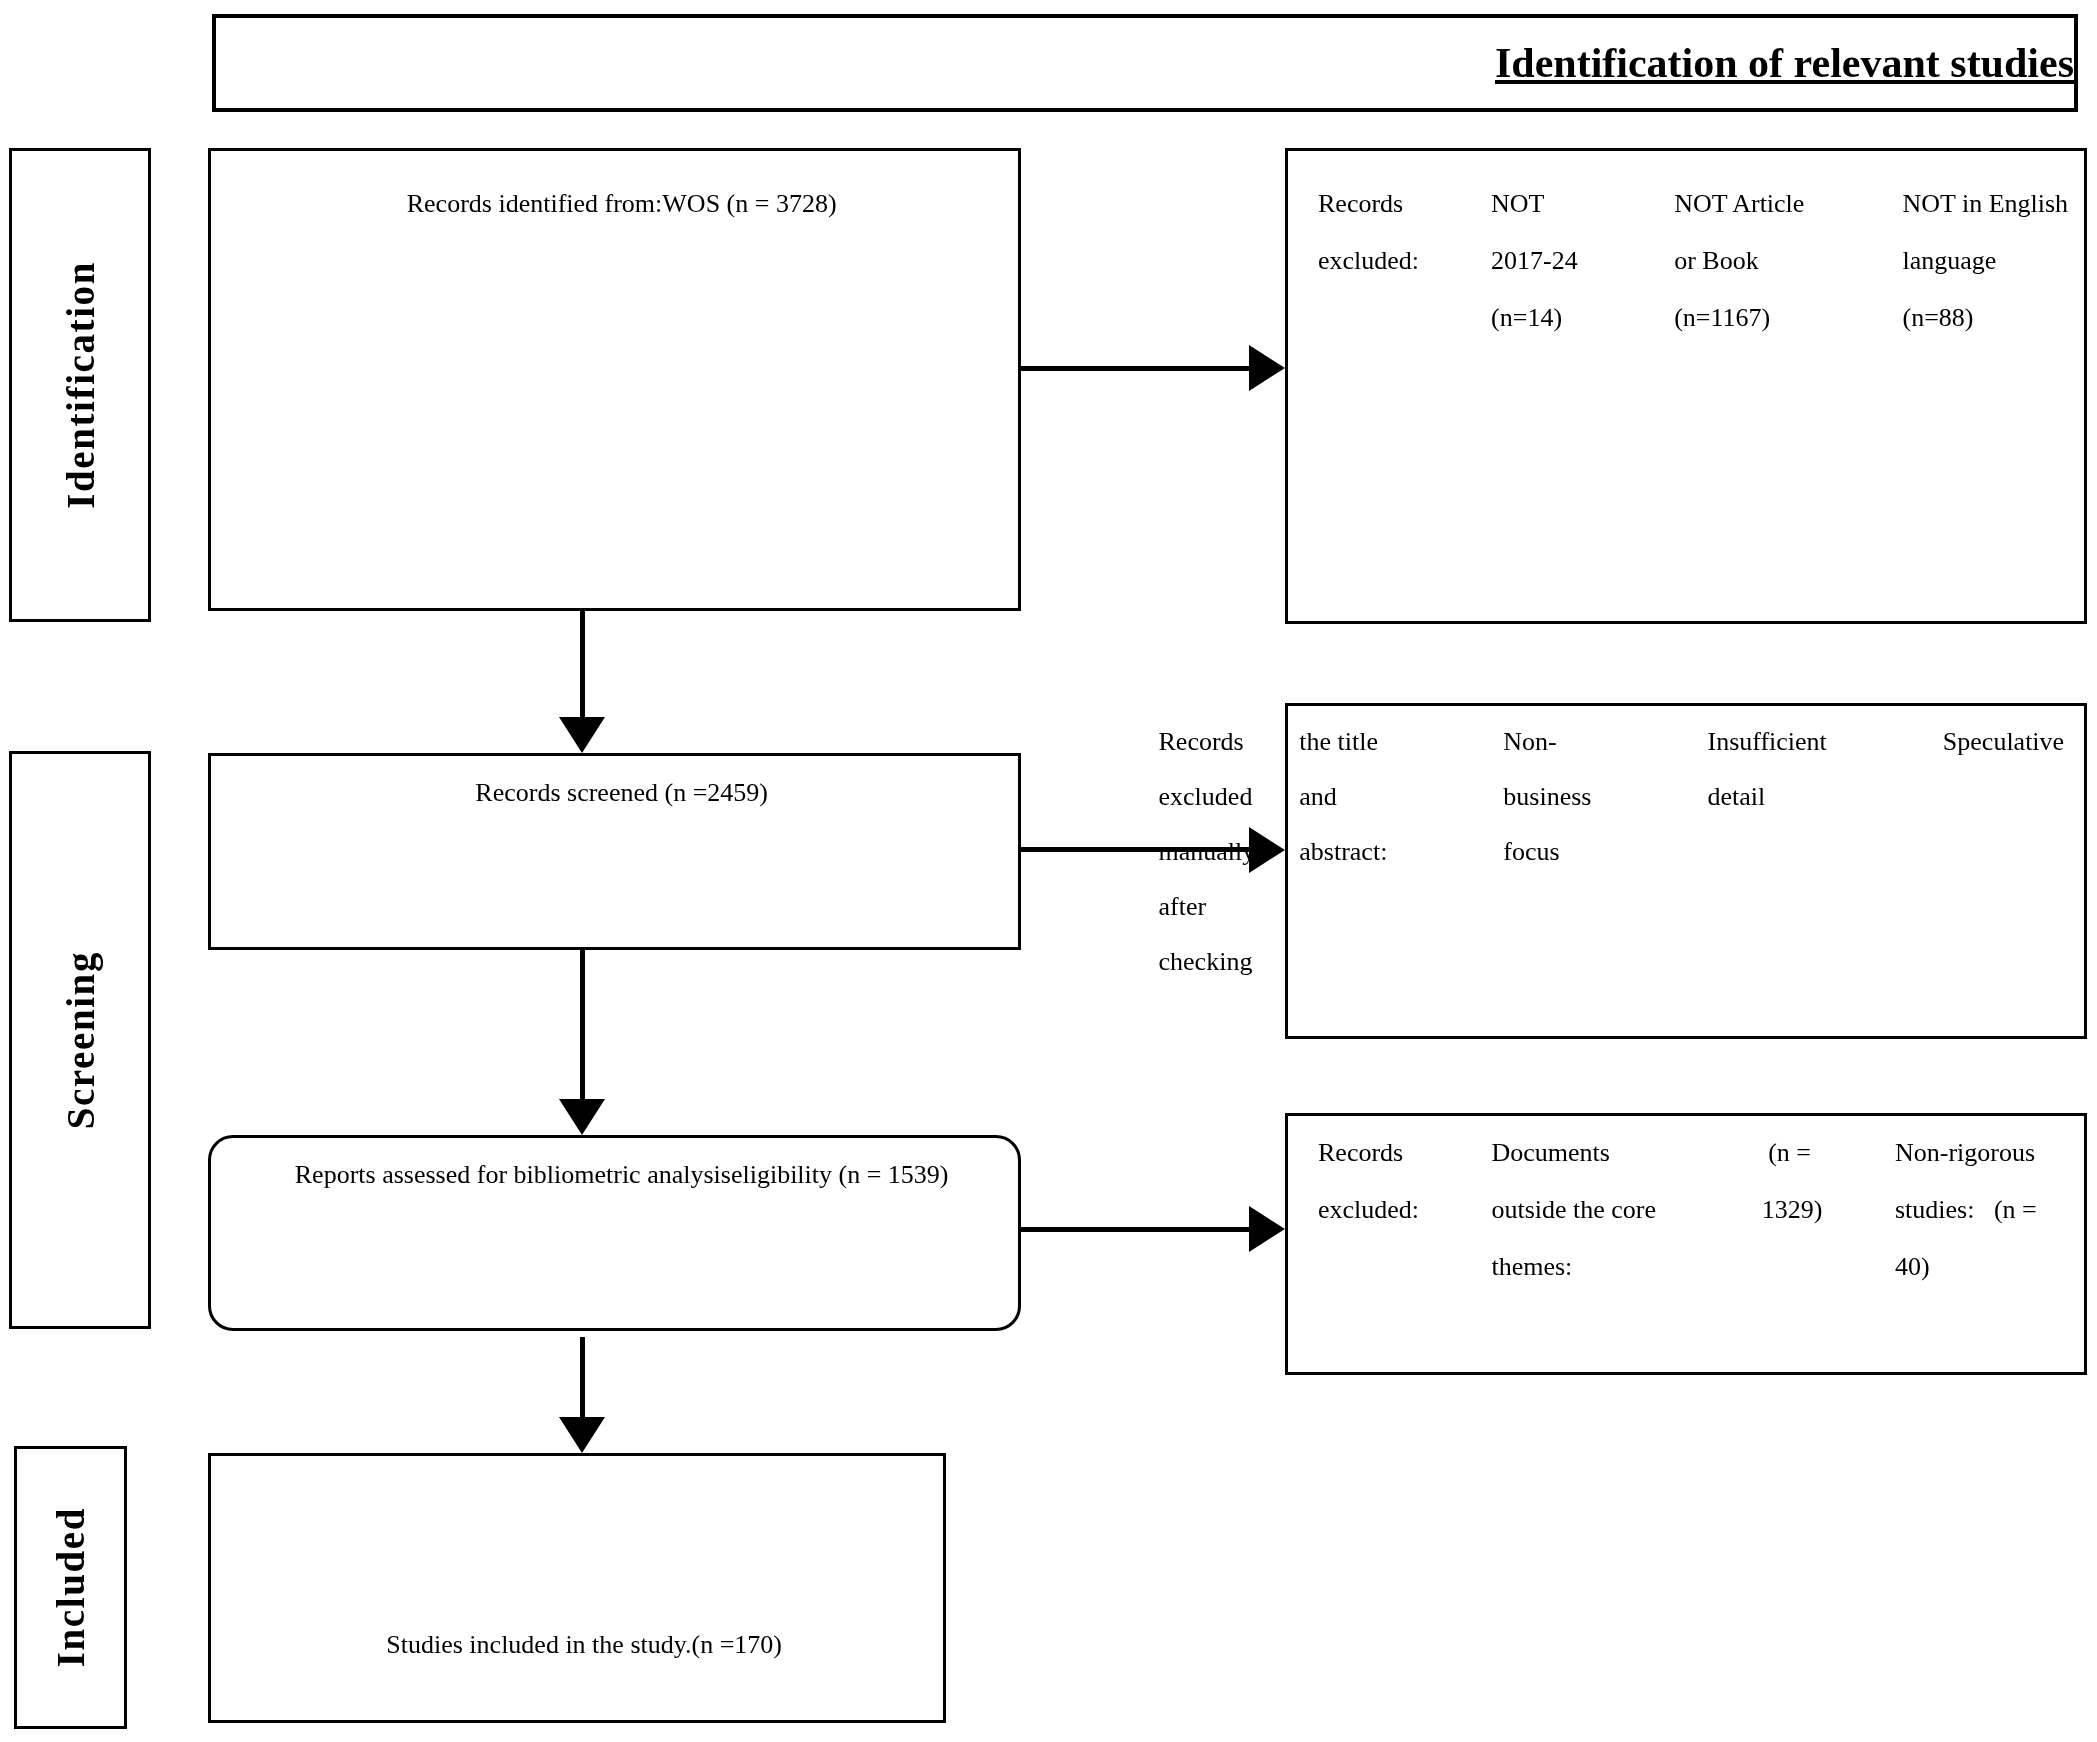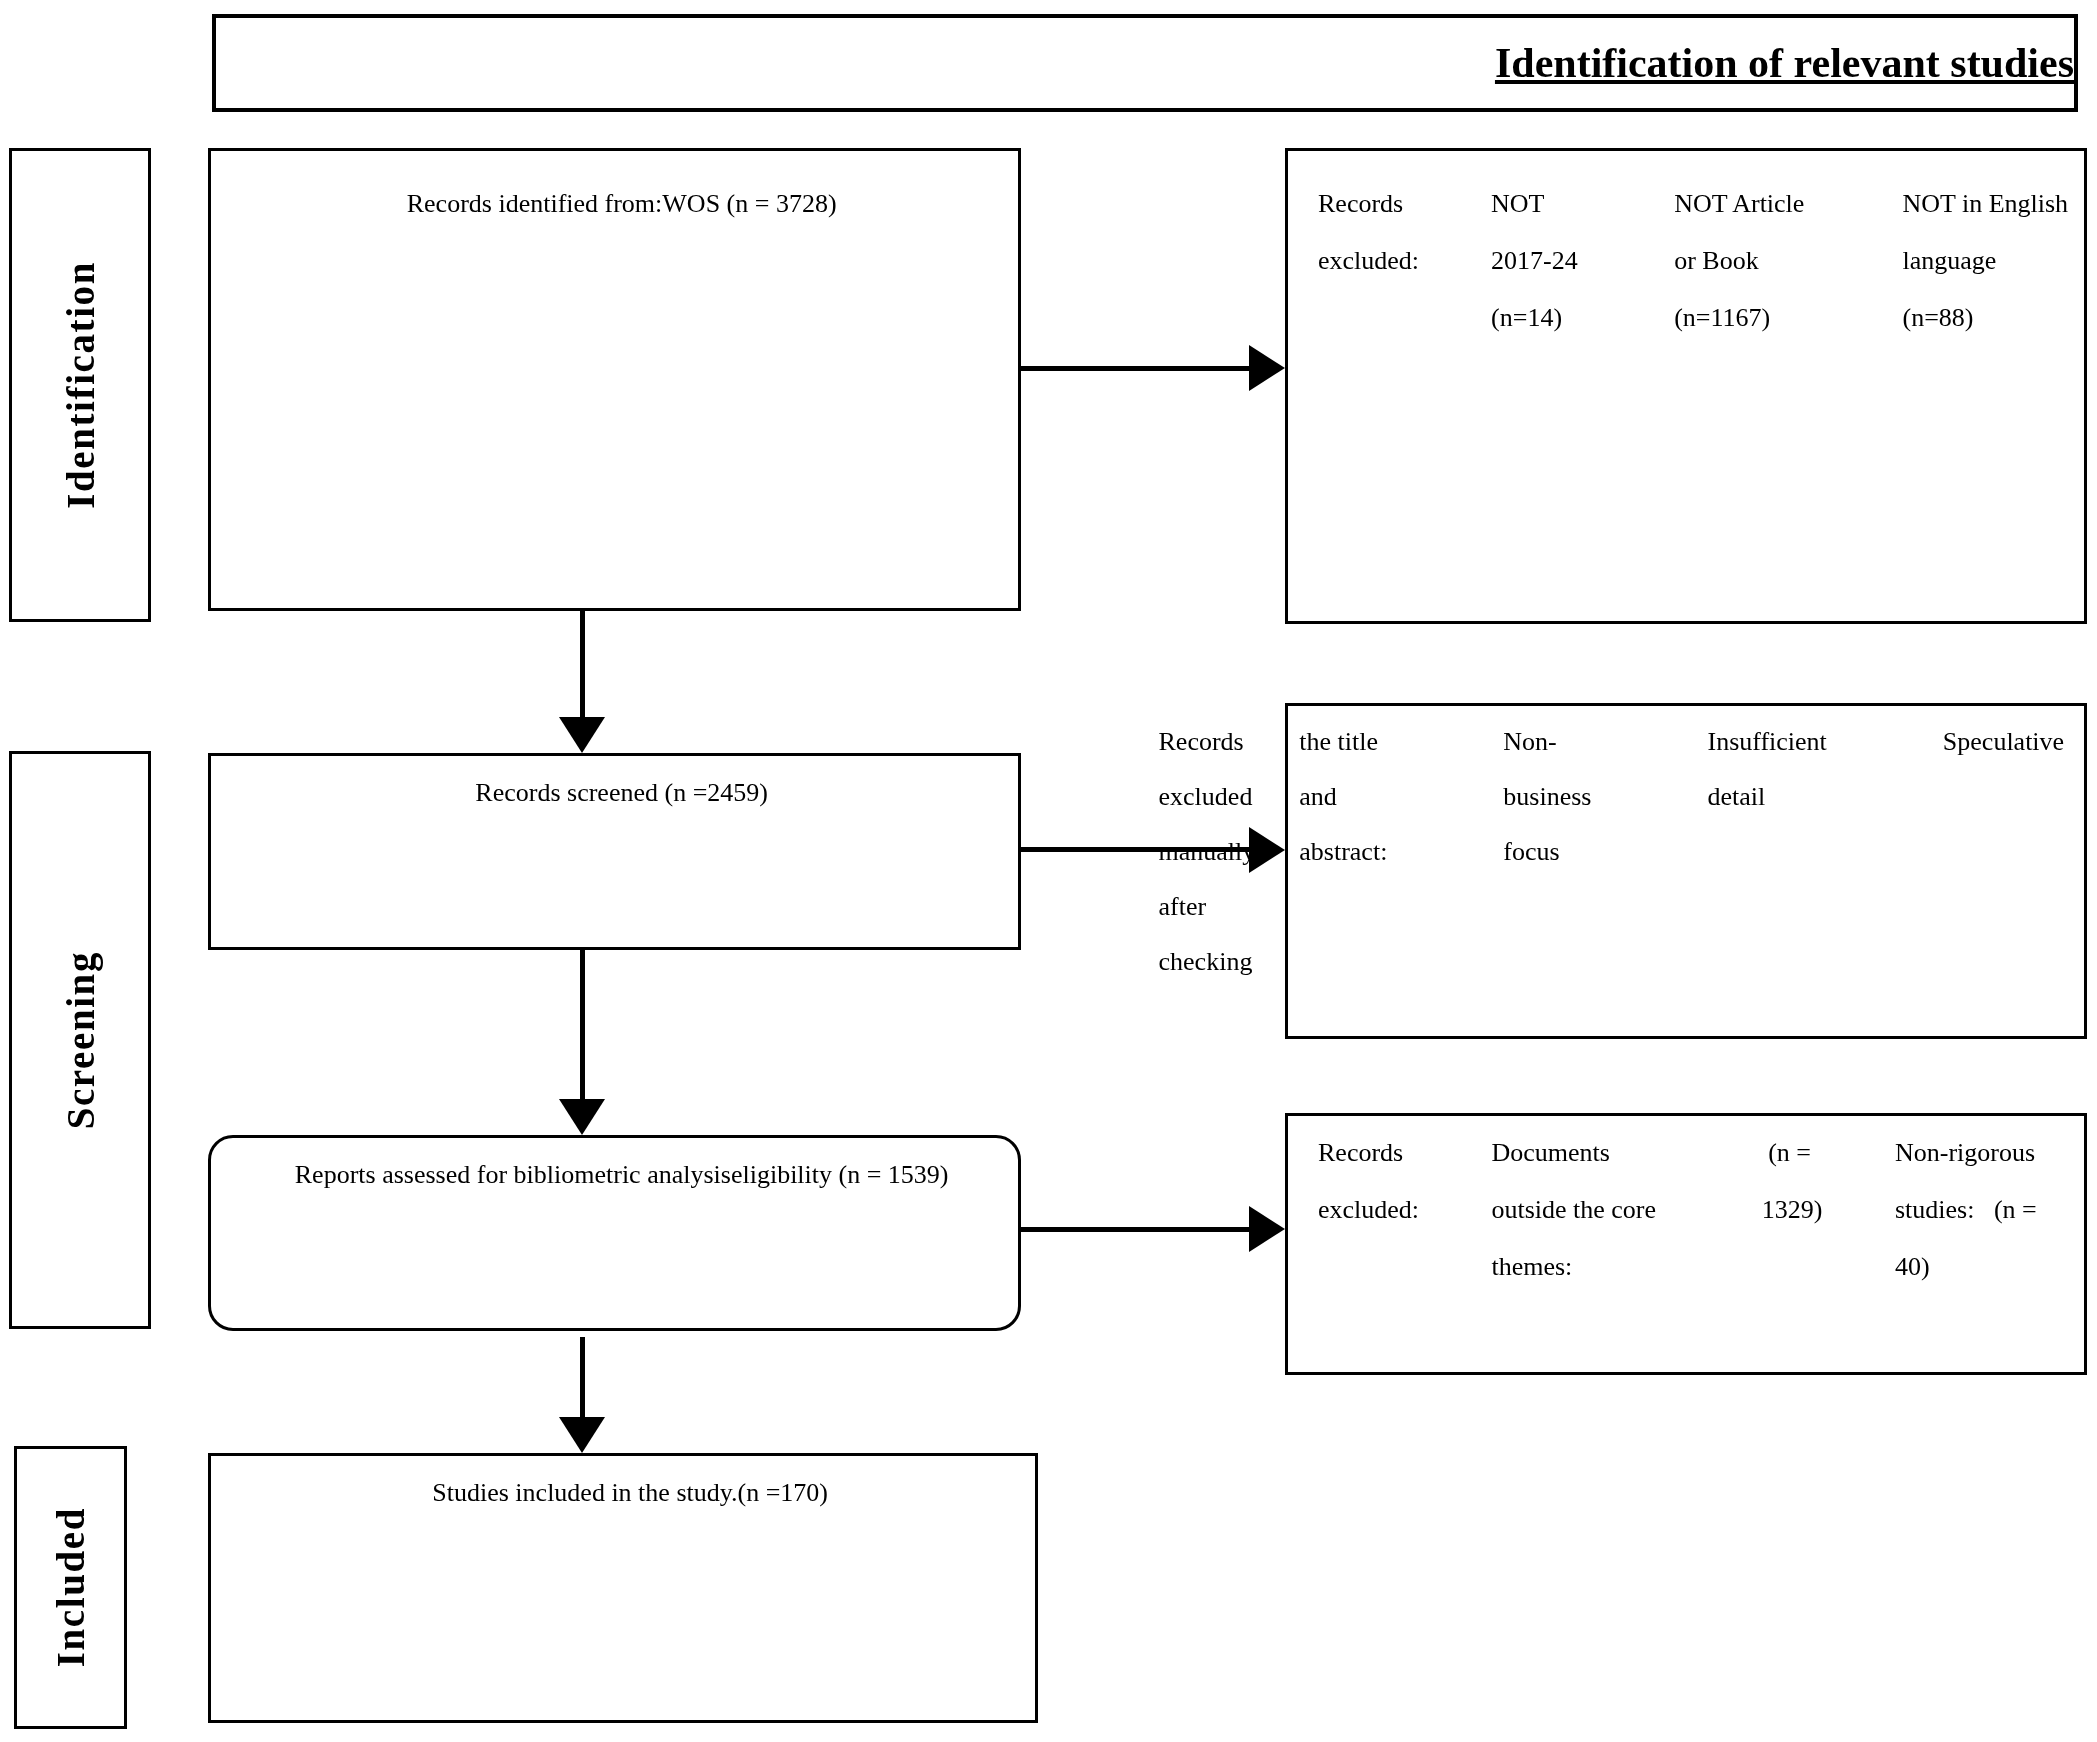--- a/index.html
+++ b/index.html
@@ -92,21 +92,21 @@
 
   <div class="box flow-box" style="left:208px;top:753px;width:813px;height:197px;">
     <div class="box-line">Records screened (n =2459)</div>
   </div>
 
   <div class="box flow-box" style="left:208px;top:1135px;width:813px;height:196px;border-radius:25px;">
     <div class="box-line">Reports assessed for bibliometric analysis</div>
     <div class="box-line">eligibility (n = 1539)</div>
   </div>
 
-  <div class="box flow-box" style="left:208px;top:1453px;width:830px;height:270px;padding-bottom:47px;">
+  <div class="box flow-box" style="left:208px;top:1453px;width:738px;height:270px;padding-bottom:47px;align-items:flex-end;">
     <div class="box-line">Studies included in the study.</div>
     <div class="box-line">(n =170)</div>
   </div>
 
   <div class="box flow-box bias-down-sm" style="left:1285px;top:148px;width:802px;height:476px;">
     <div class="box-line">Records excluded:</div>
     <div class="box-line indent-1">NOT 2017-24  (n=14)</div>
     <div class="box-line indent-1">NOT Article or Book (n=1167)</div>
     <div class="box-line indent-1">NOT in English language (n=88)</div>
   </div>

